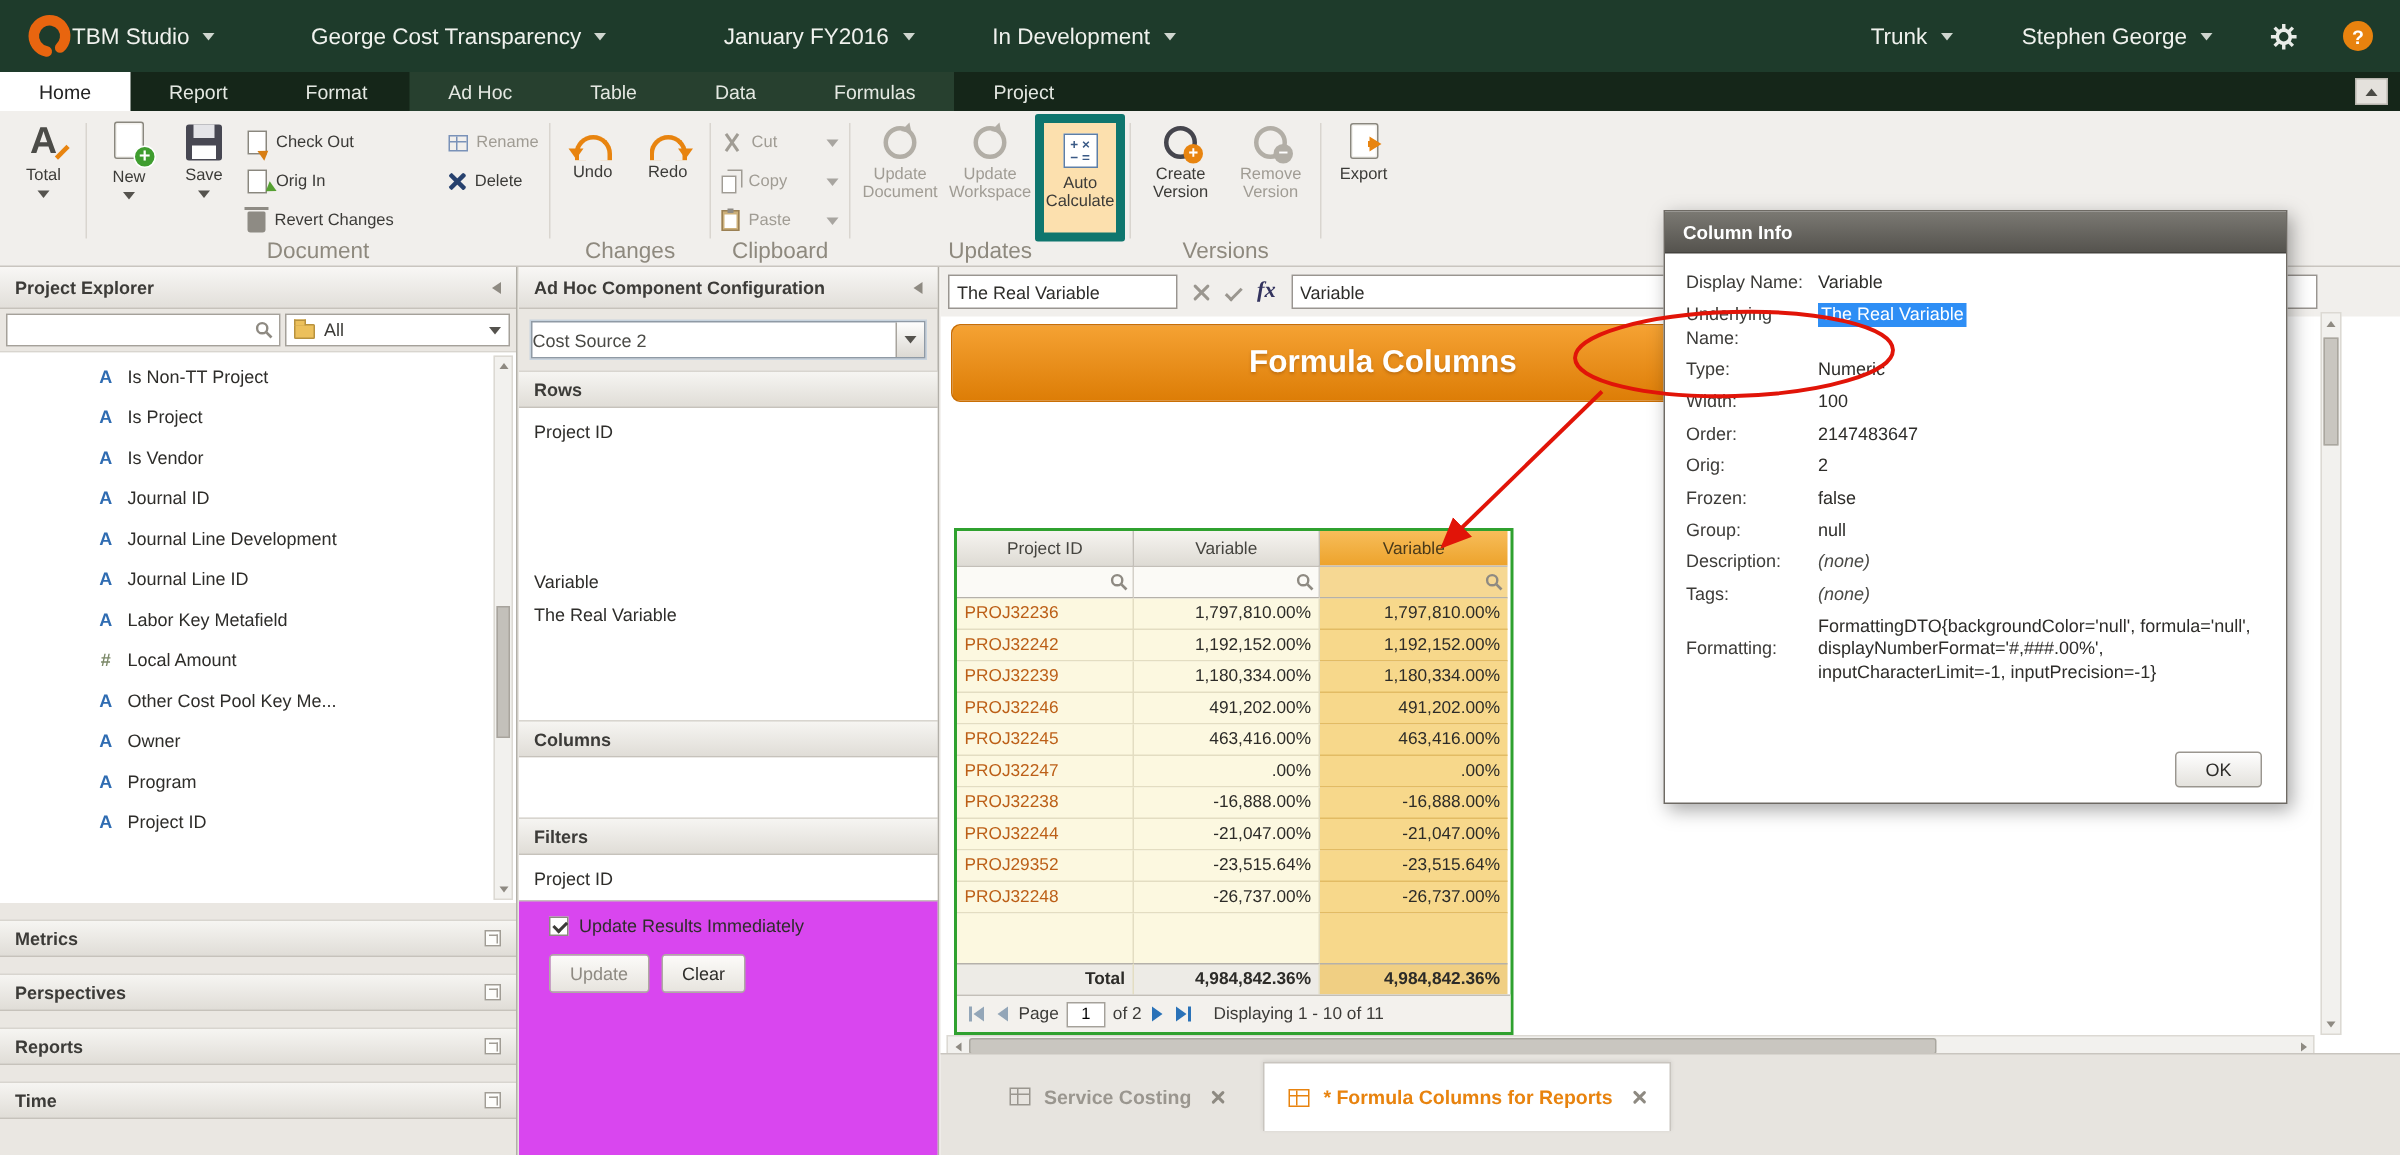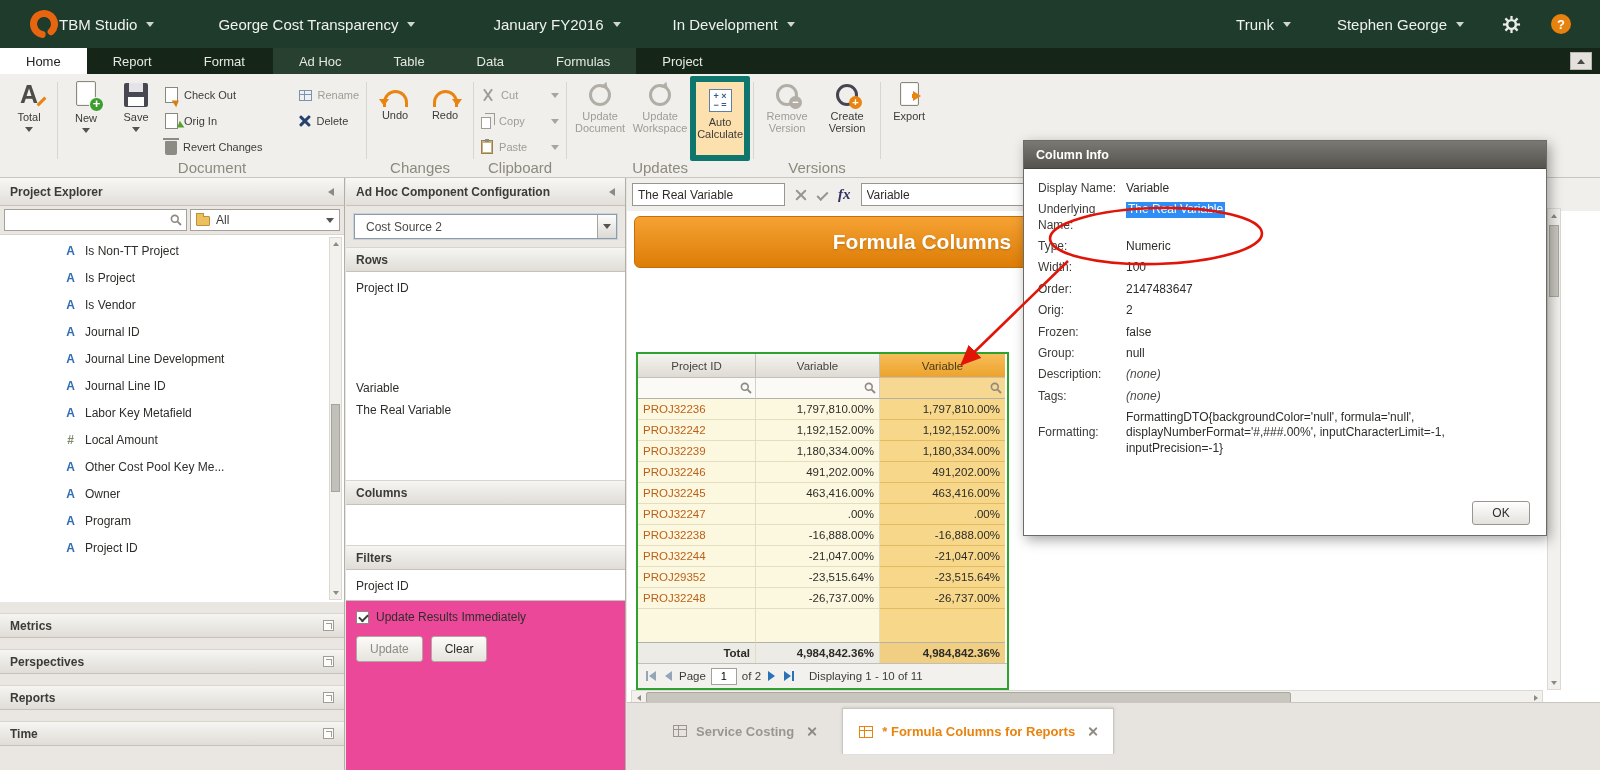--- a/index.html
+++ b/index.html
@@ -2,21 +2,21 @@
 <html><head>
 <meta charset="utf-8">
 <style>
   *{box-sizing:border-box;margin:0;padding:0}
   html,body{width:1600px;height:770px}
   .screen{position:relative;width:1600px;height:770px;overflow:hidden;background:#e8e5e0;
     font-family:"Liberation Sans",sans-serif;color:#2e2d2a}
 
   
   .topbar{position:absolute;left:0;top:0;width:100%;height:48px;background:#1e3b2b;display:flex;
-    align-items:center;padding:0 29px;color:#f0f2ee;font-size:15px}
+    align-items:center;padding:0 18px;color:#f0f2ee;font-size:15px}
   .tb-item{display:flex;align-items:center;gap:9px;white-space:nowrap}
   .cd{width:0;height:0;border-left:4.5px solid transparent;border-right:4.5px solid transparent;
     border-top:5px solid #cfd6cf;display:inline-block}
   .cd.dk{border-top-color:#55534e}.cd.gy{border-top-color:#a8a5a0}
   .help{width:20px;height:20px;border-radius:50%;background:#e8820e;color:#fff;font-weight:bold;
     font-size:13px;display:flex;align-items:center;justify-content:center}
 
   
   .tabstrip{position:absolute;left:0;top:48px;width:100%;height:26px;background:#152619;display:flex;
     align-items:stretch;font-size:13px;color:#e4e8e2}
@@ -142,27 +142,27 @@
   .scu{width:0;height:0;border-left:3.5px solid transparent;border-right:3.5px solid transparent;border-bottom:4.5px solid #8e8a82}
   .scd{width:0;height:0;border-left:3.5px solid transparent;border-right:3.5px solid transparent;border-top:4.5px solid #8e8a82}
   .secbar.m{margin-top:11px}
   .botspace{height:24px;flex:none}
 
   
   .adhoc{position:absolute;left:346px;top:178px;width:280px;bottom:0;background:#eae7e2;
     border-right:1px solid #b2afa8;display:flex;flex-direction:column}
   .combo-wrap{padding:8px;flex:none}
   .combo{height:25px;border:1px solid #8f9aa5;box-shadow:0 0 0 1px #c7d3de;background:#fff;display:flex;
-    align-items:center;font-size:12px;color:#4a4a46;padding-left:11px}
+    align-items:center;font-size:12px;color:#4a4a46;padding-left:0}
   .combo .db{margin-left:auto;width:19px;height:100%;background:linear-gradient(#fdfdfc,#dcd9d3);
     border-left:1px solid #a8a49d;display:flex;align-items:center;justify-content:center}
   .alist{background:#fff;font-size:12px;color:#2e2d2a;flex:none;padding-top:5px}
   .aitem{height:22px;display:flex;align-items:center;padding-left:10px}
   .h100{height:100px}.h108{height:108px}.h40{height:40px}.h30{height:30px}
-  .afoot{flex:1;background:#ec4899;border-top:1px solid #c6c2bb;padding:9px 10px}
+  .afoot{flex:1;background:#d946ef;border-top:1px solid #c6c2bb;padding:9px 20px}
   .cbrow{display:flex;align-items:center;gap:7px;font-size:12px;color:#2e2d2a}
   .cb{width:13px;height:13px;background:#fff;border:1px solid #8e8a82;position:relative;flex:none}
   .cb::after{content:"";position:absolute;left:2px;top:2px;width:7px;height:4px;border-left:2px solid #3c3b38;
     border-bottom:2px solid #3c3b38;transform:rotate(-45deg)}
   .btnrow{display:flex;gap:8px;margin-top:12px}
   .btn{height:26px;padding:0 13px;background:linear-gradient(#fcfbf9,#e7e4de);border:1px solid #aeaaa2;
     border-radius:3px;font-size:12px;color:#2e2d2a;font-family:inherit}
   .btn.dim{color:#8e8a82}
 
   
@@ -227,21 +227,21 @@
   
   .doctabs{position:absolute;left:0;right:0;top:524px;bottom:0;background:#e7e4df;border-top:1px solid #c9c5bf;
     display:flex;align-items:flex-start;gap:10px;padding:5px 0 0 30px}
   .dtab{height:46px;display:flex;align-items:center;gap:9px;padding:0 16px;font-size:13px;font-weight:bold;color:#9a968f}
   .dtab .tbl{width:14px;height:12px}
   .dtab.active{background:#fff;border:1px solid #c9c5bf;border-bottom:none;color:#e8830e;box-shadow:0 -1px 3px rgba(0,0,0,.10)}
   .dtab .xicon{width:9px;height:9px;color:#8e8a82;margin-left:4px}
   .dtab .xicon::before,.dtab .xicon::after{height:11px;width:1.8px}
 
   
-  .dlg{position:absolute;left:1023px;top:140px;width:524px;height:396px;background:#fff;border:1px solid #6e6a64;
+  .dlg{position:absolute;left:1109px;top:140px;width:416px;height:396px;background:#fff;border:1px solid #6e6a64;
     box-shadow:3px 4px 12px rgba(0,0,0,.35);z-index:50;display:flex;flex-direction:column}
   .dlg-title{height:28px;background:linear-gradient(#7b7973,#55534e);color:#fff;font-weight:bold;font-size:12.5px;
     display:flex;align-items:center;padding:0 12px;border-bottom:1px solid #44423e;flex:none}
   .dlg-body{flex:1;padding:12px 14px 8px;font-size:12px;color:#2e2d2a;position:relative;line-height:1.28}
   .frow{display:flex;margin-bottom:6px}
   .fl{width:84px;flex:none;color:#3c3b38}
   .fv{flex:1;padding-left:4px}
   .fv.sel{flex:none;background:#2e8ef5;color:#fff;align-self:flex-start;padding:0 2px;margin-left:4px}
   .fv.noneval{font-style:italic;color:#4a4a46}
   .frow.fmt .fl{align-self:center}
@@ -424,27 +424,27 @@
         <div class="rbtn selected">
           <span class="calc"></span>
           <span class="cap">Auto Calculate</span>
         </div>
       </div>
       <div class="rlabel">Updates</div>
     </div>
     <div class="rsep"></div>
     <div class="rgroup">
       <div class="rbtns">
+        <div class="rbtn">
+          <span class="ver"></span>
+          <span class="cap">Create Version</span>
+        </div>
         <div class="rbtn disabled">
           <span class="ver gray"></span>
           <span class="cap">Remove Version</span>
-        </div>
-        <div class="rbtn">
-          <span class="ver"></span>
-          <span class="cap">Create Version</span>
         </div>
       </div>
       <div class="rlabel">Versions</div>
     </div>
     <div class="rsep"></div>
     <div class="rgroup">
       <div class="rbtns">
         <div class="rbtn w50">
           <span class="exp">
               <span class="pgbig"></span>

